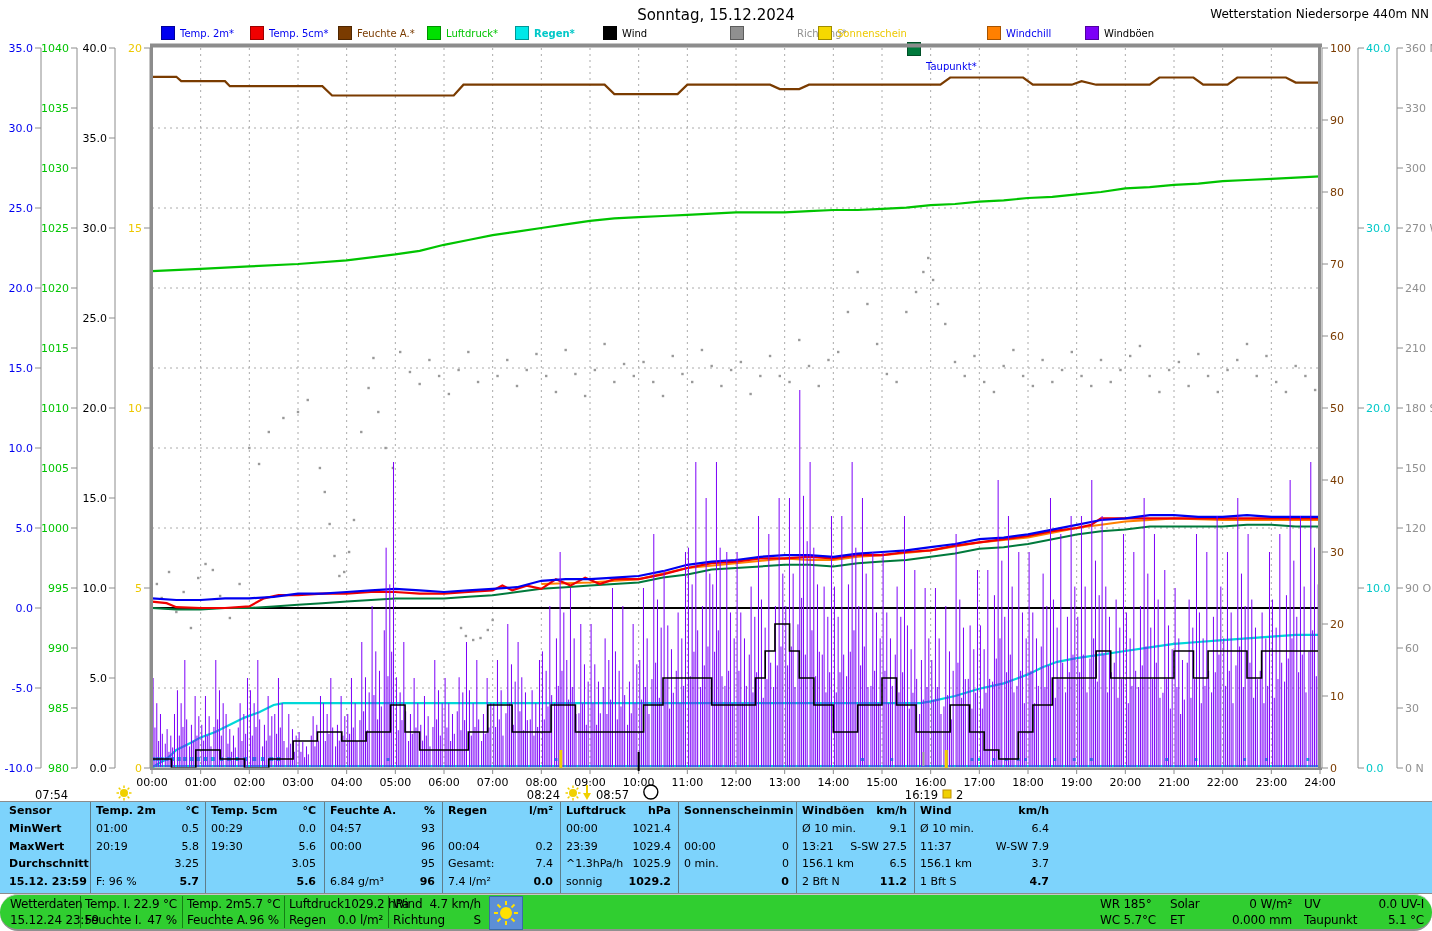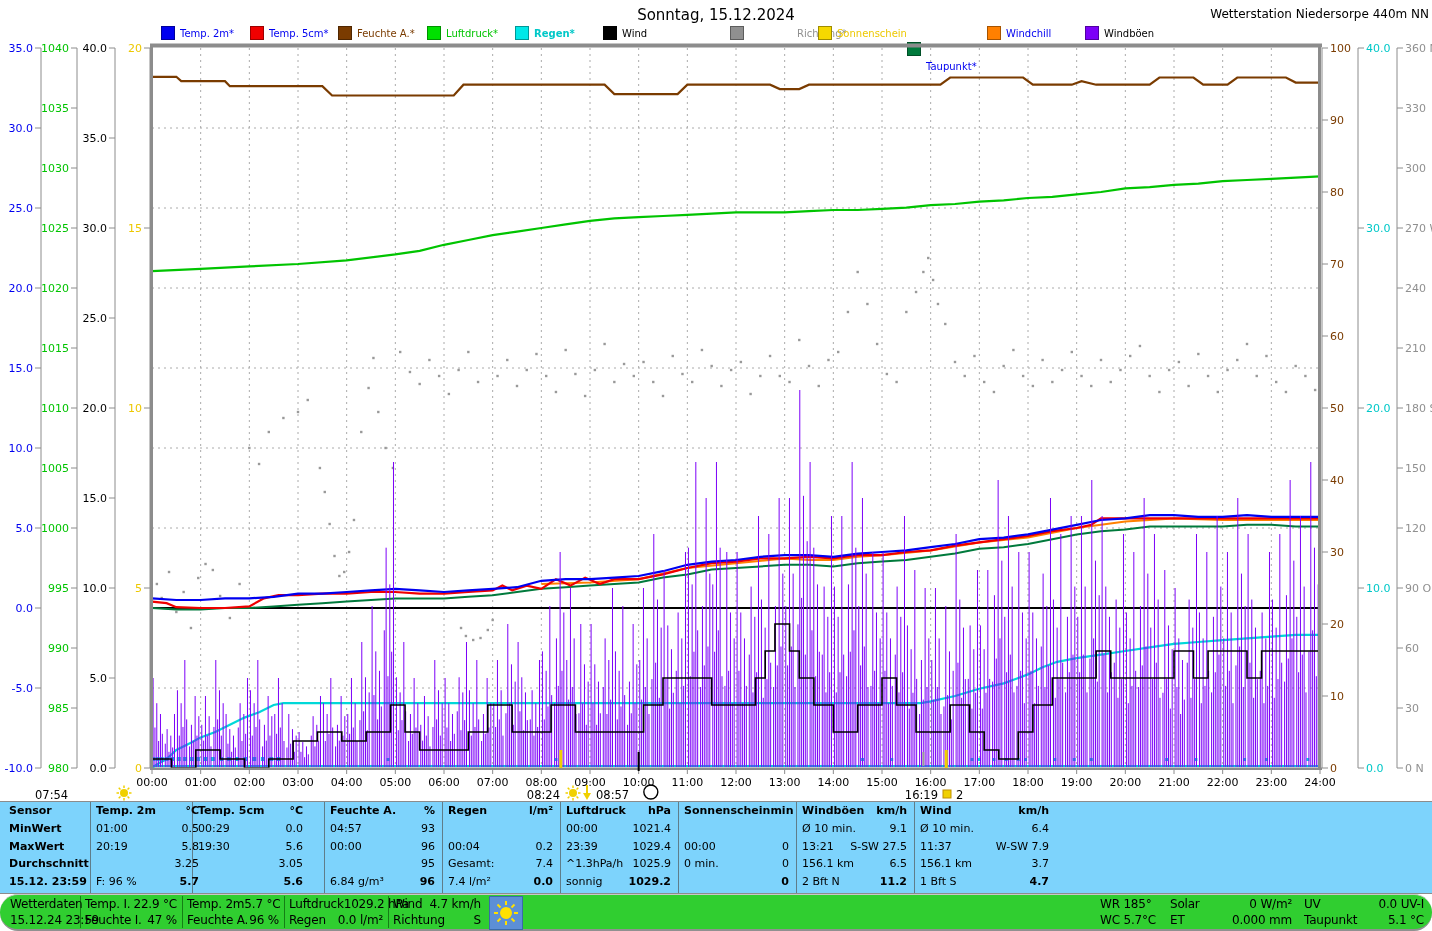--- a/index.html
+++ b/index.html
@@ -1132,21 +1132,21 @@
         </div>
         <div class="trow">
           <span></span>
           <span>3.25</span>
         </div>
         <div class="trow">
           <span>F: 96 %</span>
           <span class="b">5.7</span>
         </div>
       </div>
-      <div class="col sep" style="left: 192px; width: 116px;">
+      <div class="col sep" style="left: 205px; width: 116px;">
         <div class="trow">
           <span class="b">Temp. 5cm</span>
           <span class="b">°C</span>
         </div>
         <div class="trow">
           <span>00:29</span>
           <span>0.0</span>
         </div>
         <div class="trow">
           <span>19:30</span>

